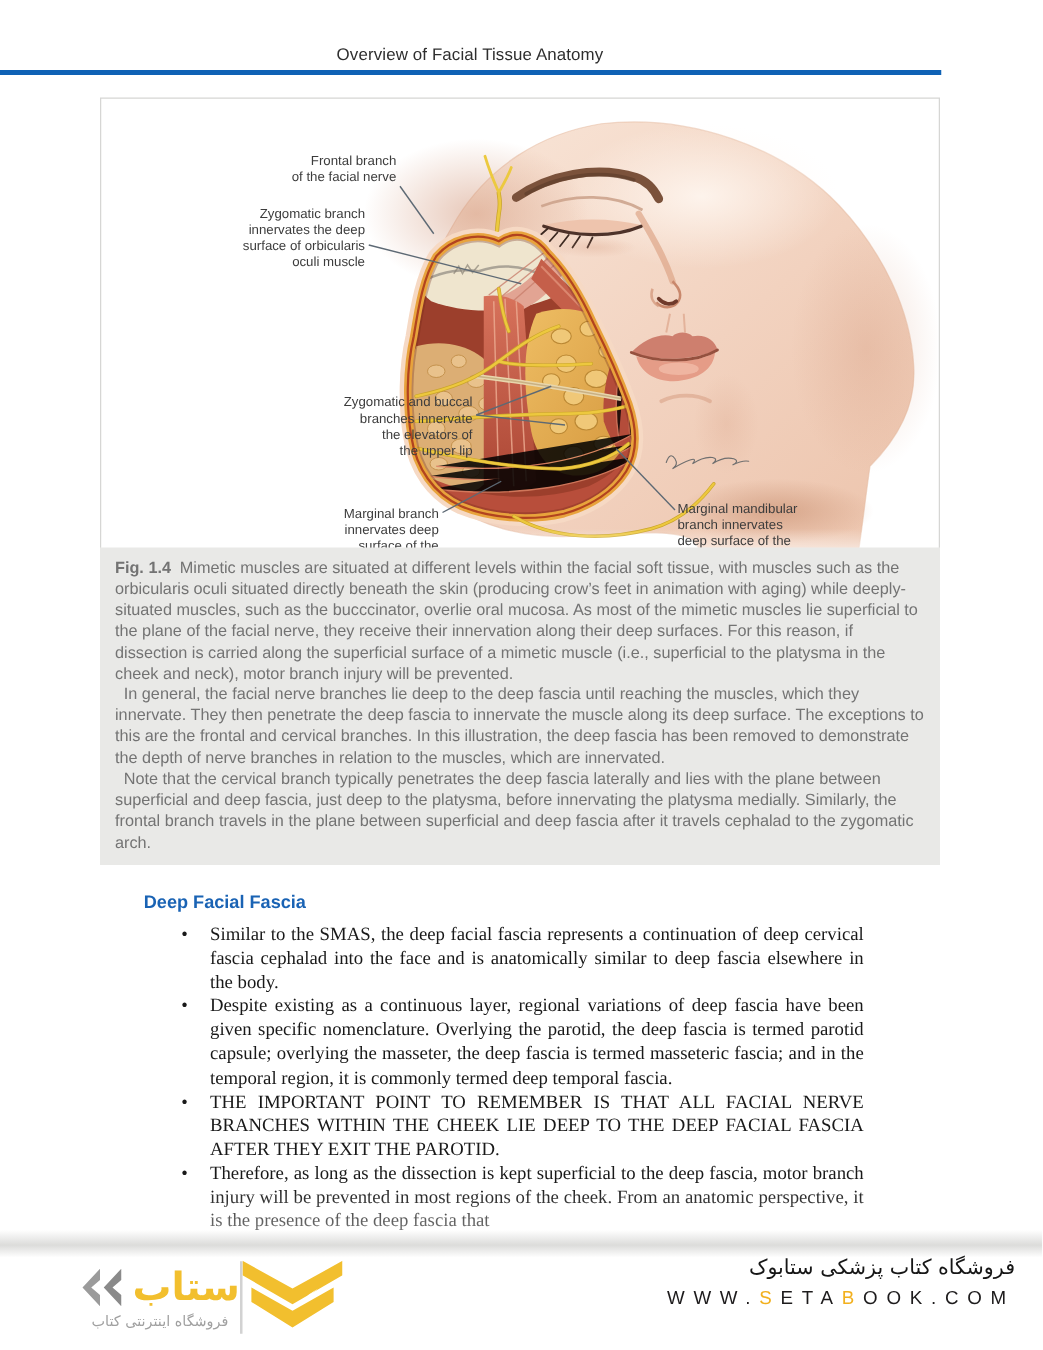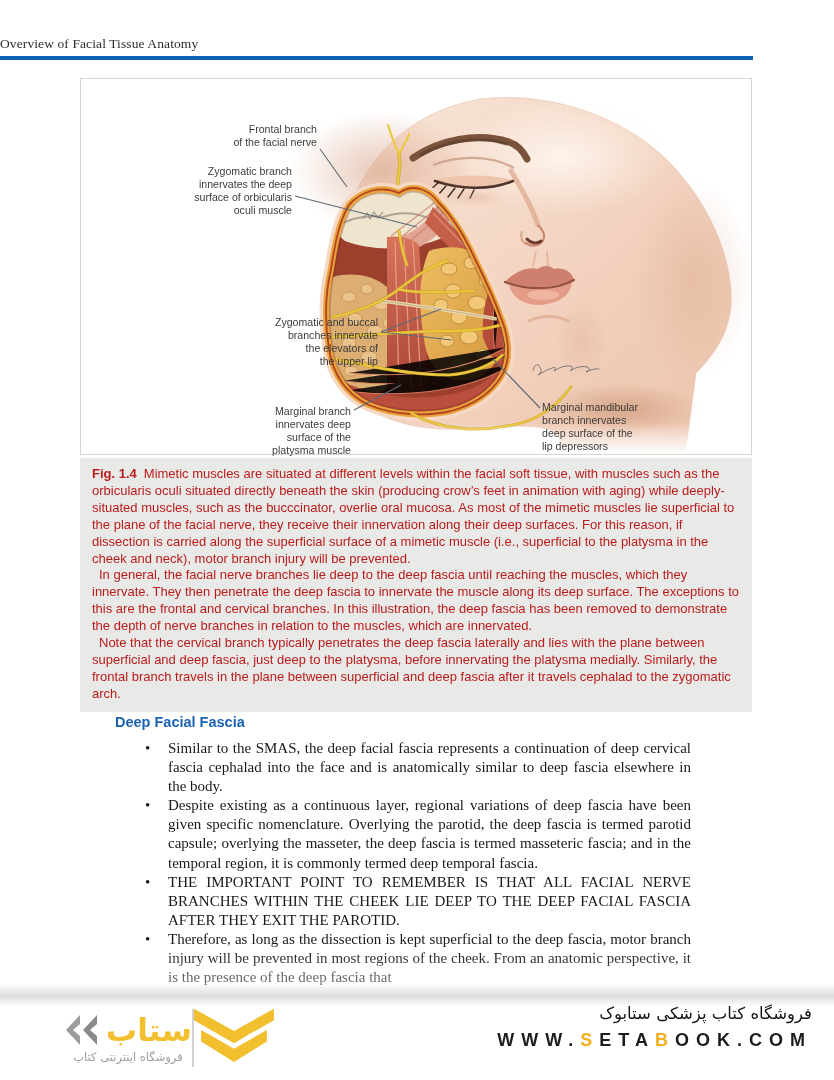--- a/index.html
+++ b/index.html
@@ -1,36 +1,36 @@
 <!DOCTYPE html>
 <html><head>
 <meta charset="utf-8">
 <style>
   html,body{margin:0;padding:0;background:#ffffff;}
   .page{position:relative;width:834px;height:1080px;background:#ffffff;overflow:hidden;
         font-family:"Liberation Sans",sans-serif;color:#222;}
 
   
-  .running-head{position:absolute;top:36px;left:0;right:82px;text-align:left;
-                font-size:13.5px;color:#2e2e2e;letter-spacing:.1px;font-family:Liberation Serif, serif;}
+  .running-head{position:absolute;top:36px;left:0;right:82px;text-align:center;
+                font-size:13.5px;color:#2e2e2e;letter-spacing:.1px;}
   .head-rule{position:absolute;top:56px;left:0;width:753px;height:4px;background:#0f62b5;}
 
   
   .fig-box{position:absolute;left:80px;top:78px;width:672px;height:377px;
            background:#fff;border:1.5px solid #d6d6d4;box-sizing:border-box;}
   .fig-canvas{position:absolute;inset:0;}
   .fig-label{position:absolute;font-size:10.6px;line-height:12.9px;color:#3c3c3c;
              white-space:pre-line;}
   .lab-right{text-align:right;}
   .lab-left{text-align:left;}
 
   
-  .caption{position:absolute;left:80px;top:458px;width:672px;min-height:238px;
+  .caption{position:absolute;left:80px;top:438px;width:672px;min-height:238px;
            background:#e9e9e7;box-sizing:border-box;padding:8px 12px 9px 12px;
-           font-size:13px;line-height:16.9px;color:#b91c1c;}
+           font-size:13px;line-height:16.9px;color:#737373;}
   .caption p{margin:0;}
   .caption p.indent{text-indent:7px;}
   .fig-tag{font-weight:bold;margin-right:7px;}
 
   
   .section{position:absolute;left:115px;top:714px;width:576px;height:292px;overflow:hidden;}
   .sec-heading{font-size:14.5px;font-weight:bold;color:#1a63b4;margin:0 0 9px 0;}
   .bullets{list-style:none;margin:0;padding:0 0 0 30px;
            font-family:"Liberation Serif",serif;font-size:15px;line-height:19.1px;color:#191919;}
   .bullets li{display:flex;margin:0;}
@@ -49,21 +49,21 @@
   .logo-group{position:absolute;left:64px;top:4px;display:flex;align-items:center;}
   .brand-col{display:flex;flex-direction:column;align-items:center;}
   .brand-row{display:flex;align-items:center;gap:6px;direction:rtl;}
   .brand-fa{font-family:"DejaVu Sans",sans-serif;font-weight:bold;font-size:31px;
             color:#f2bf2e;line-height:34px;}
   .tagline-fa{font-family:"DejaVu Sans",sans-serif;font-size:11.5px;color:#a0a0a0;
               margin-top:3px;letter-spacing:1px;}
   .logo-divider{width:2px;height:58px;background:#d2d2d2;}
   .right-col{position:absolute;right:22px;top:0;text-align:right;}
   .store-fa{font-family:"DejaVu Sans",sans-serif;font-size:16.5px;color:#161616;direction:rtl;}
-  .site-url{margin-top:7px;font-size:18px;font-weight:bold;letter-spacing:7px;
+  .site-url{margin-top:7px;font-size:15px;font-weight:normal;letter-spacing:7px;
             color:#1d1b1c;font-family:"Liberation Sans",sans-serif;}
   .url-accent{color:#f2b01e;}
 </style>
 </head>
 <body>
 
 <div class="page">
 
   <div class="running-head">Overview of Facial Tissue Anatomy</div>
   <div class="head-rule"></div>

